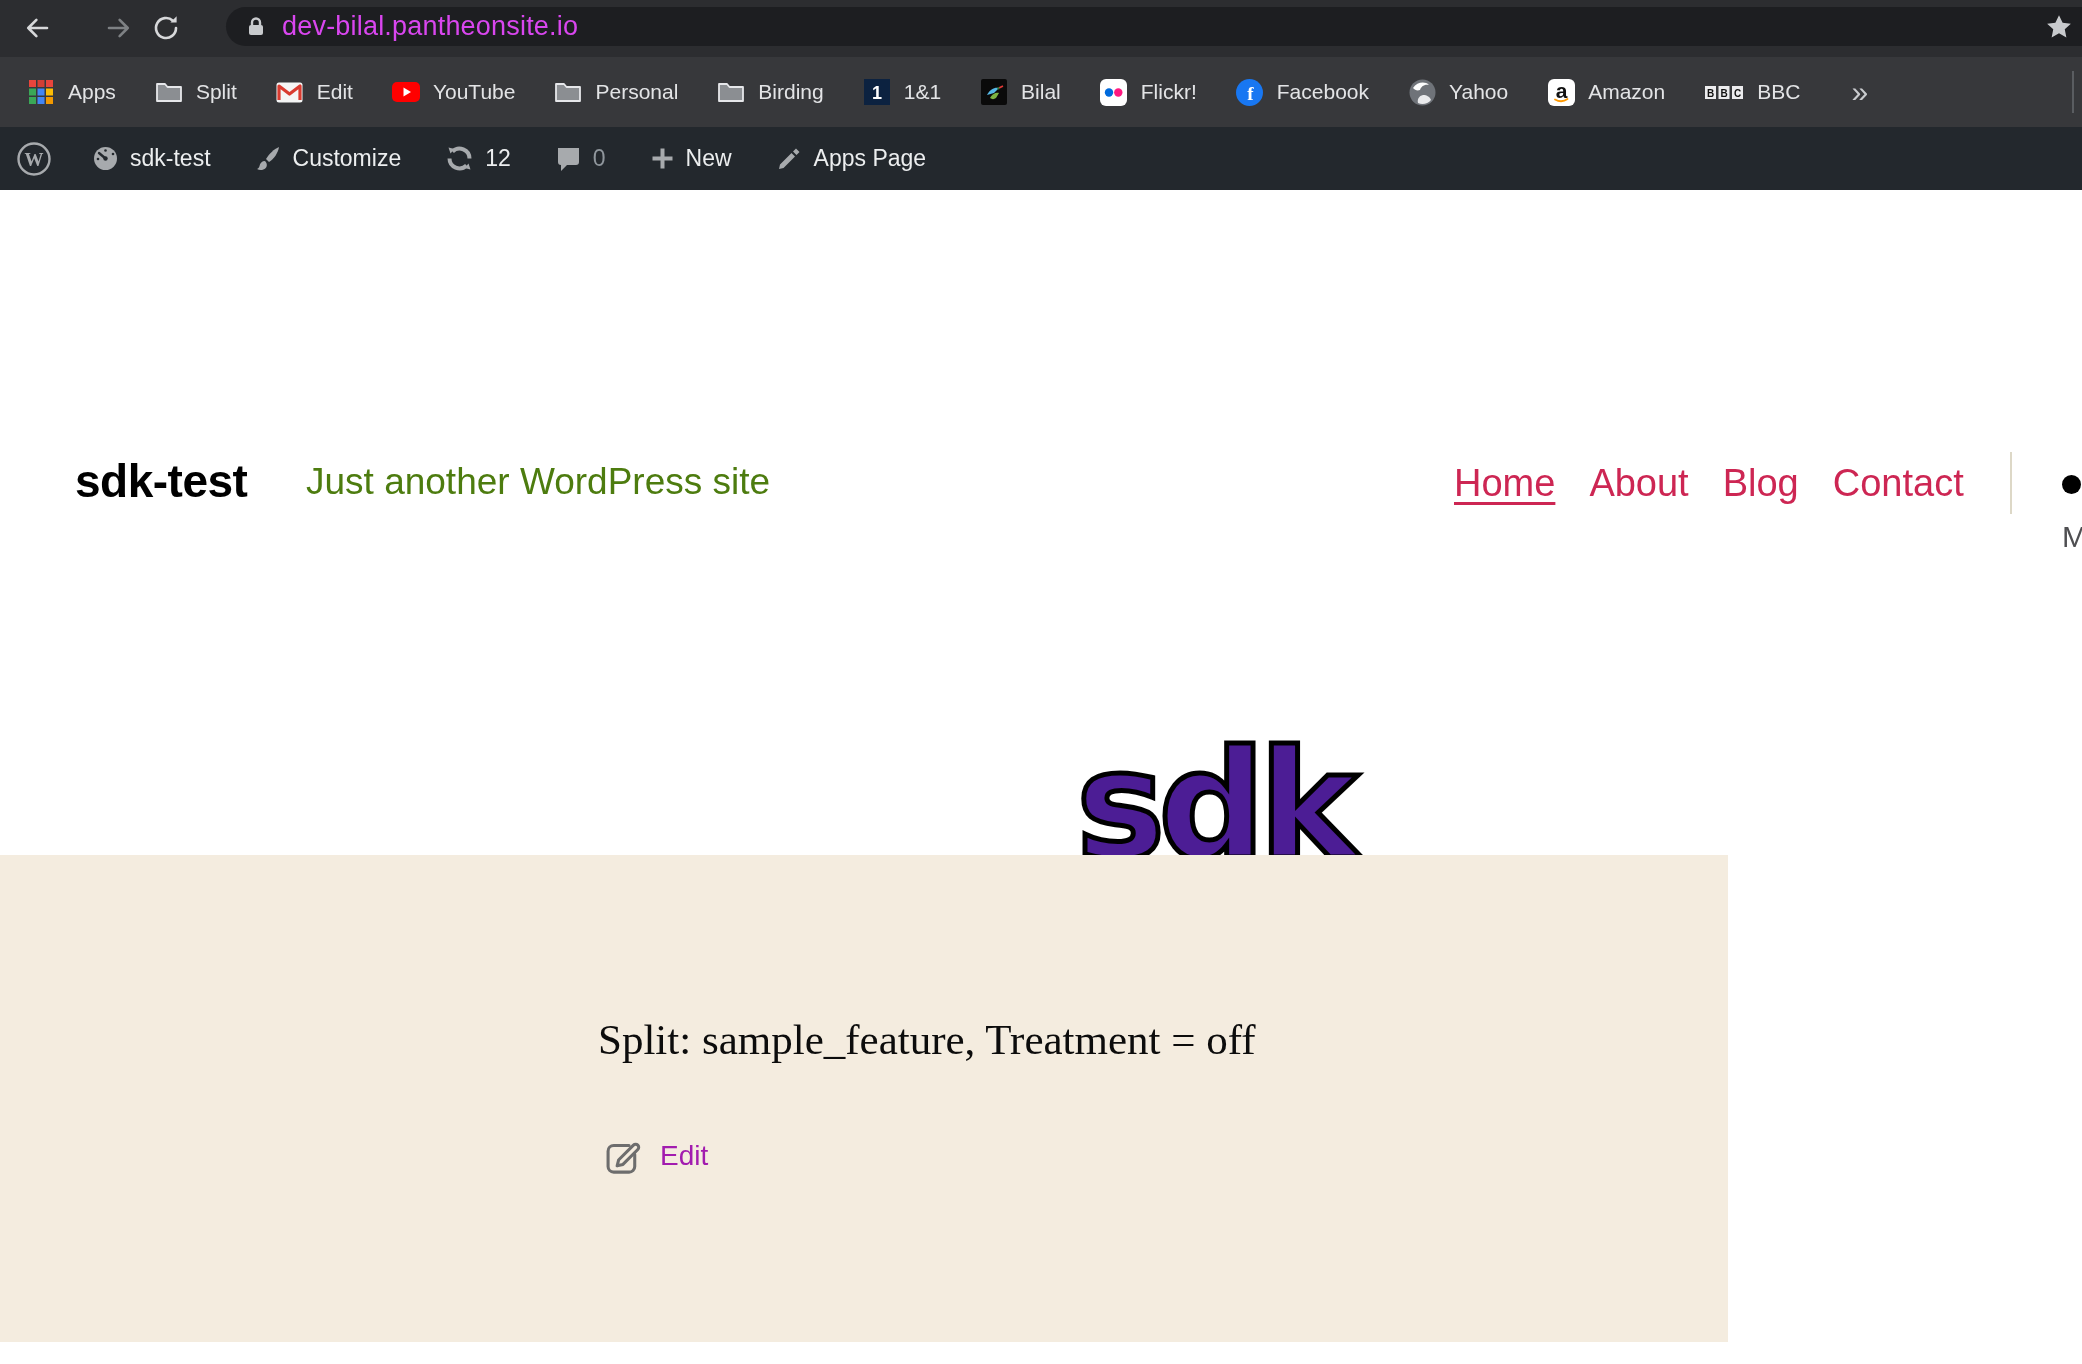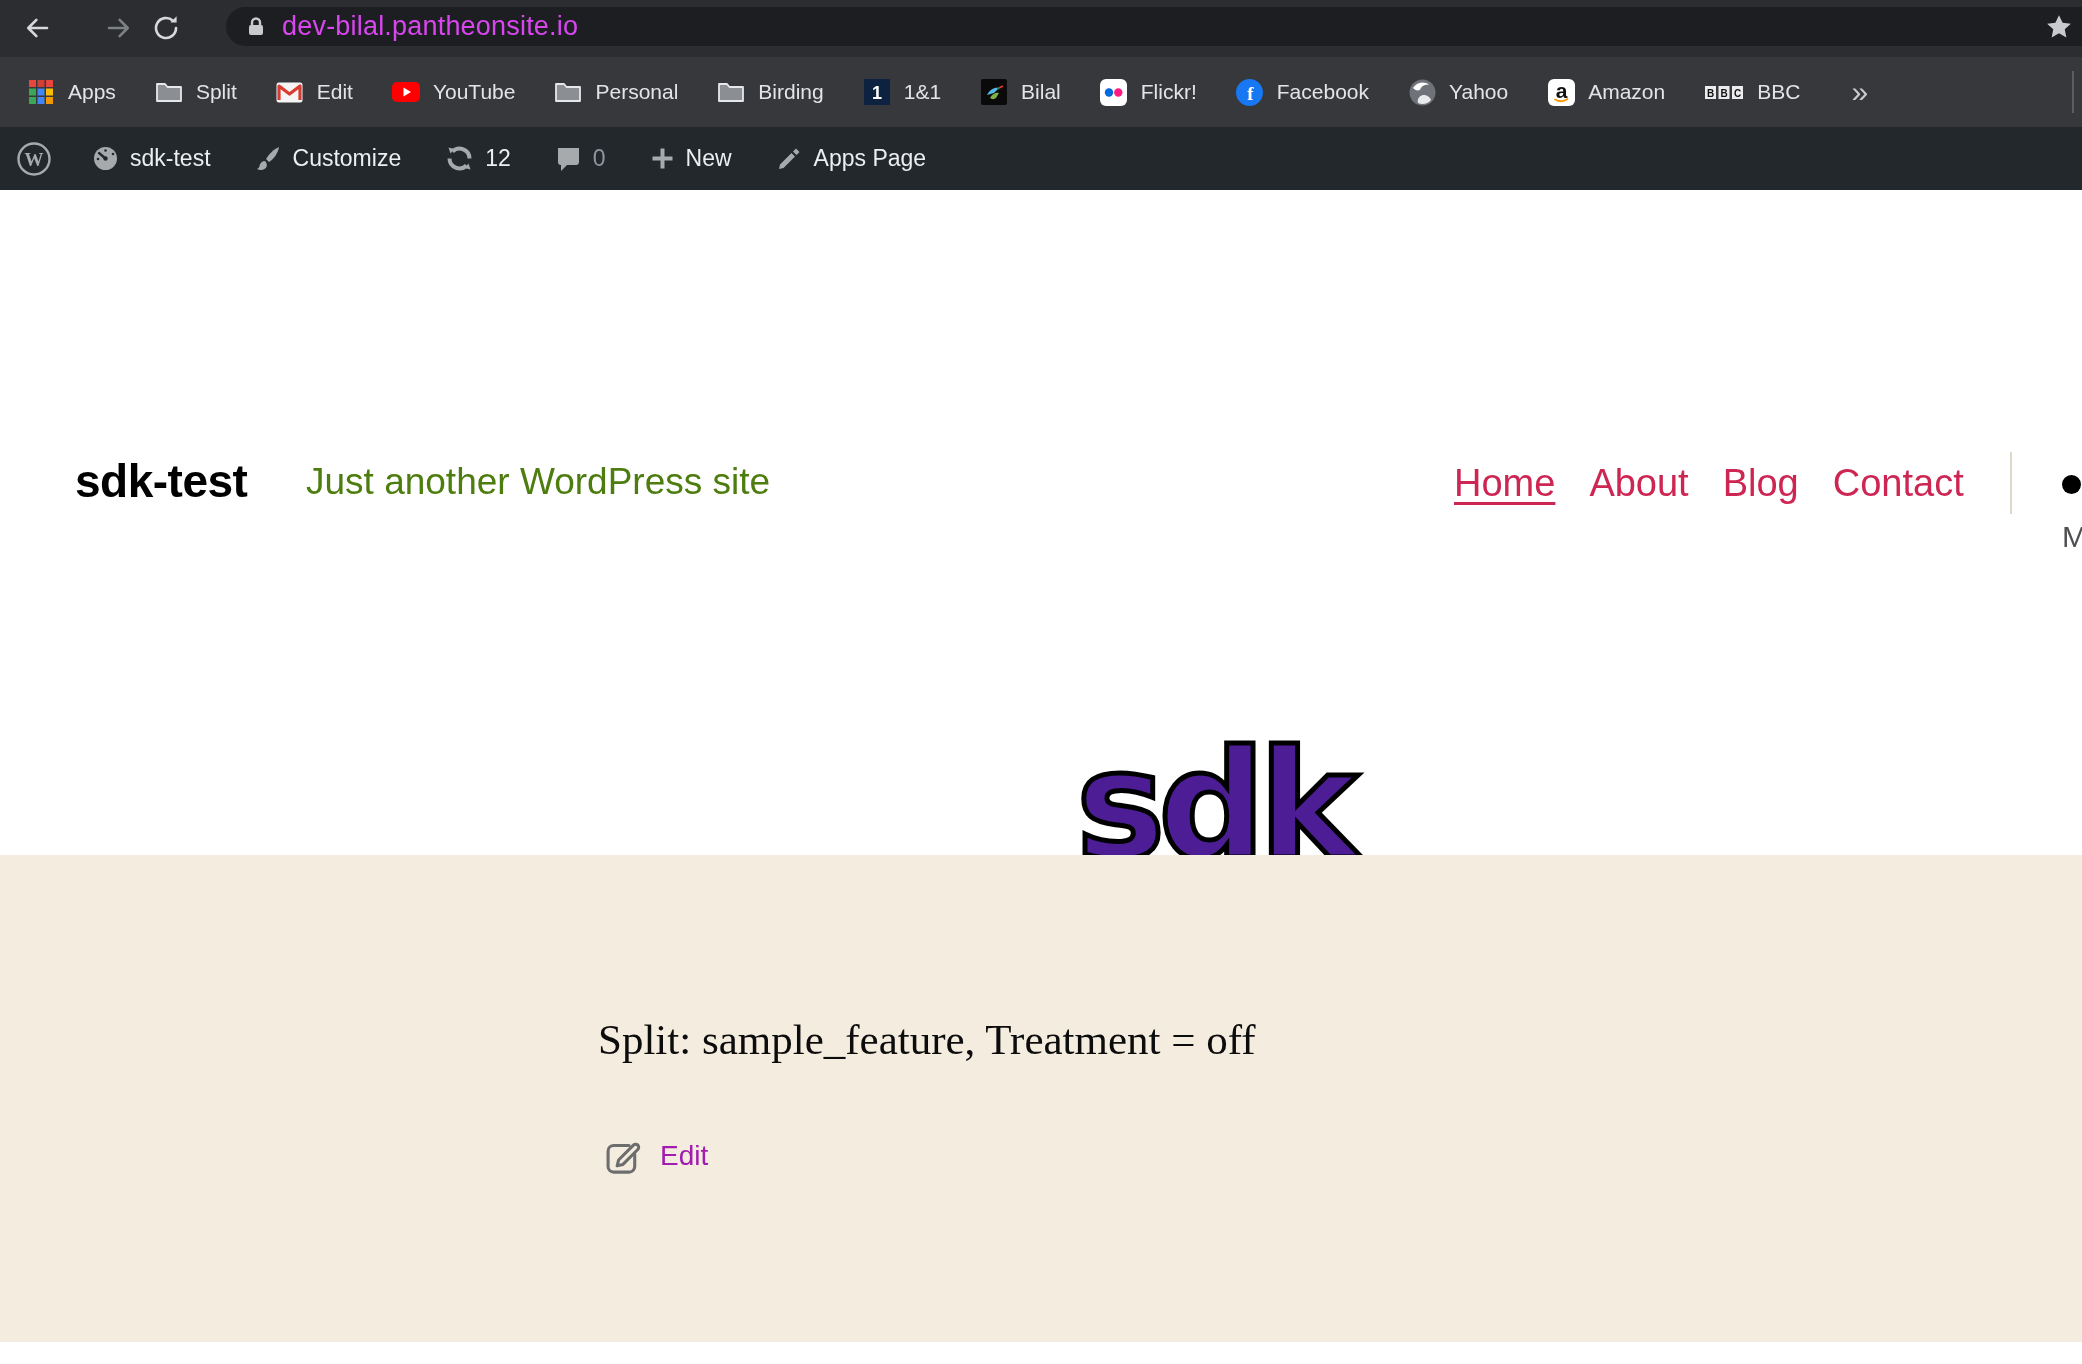--- a/index.html
+++ b/index.html
@@ -33,21 +33,21 @@
   .main-nav{position:absolute;left:1454px;top:272px;display:flex;gap:34px;}
   .nav-link{font-size:38px;color:#cd2653;text-decoration:none;white-space:nowrap;cursor:pointer;}
   .nav-link.active{text-decoration:underline;text-underline-offset:6px;}
   .hdr-divider{position:absolute;left:2010px;top:262px;width:2px;height:62px;background:#ddd8c7;}
   .hdr-dot{position:absolute;left:2062px;top:285px;width:19px;height:19px;border-radius:50%;background:#000;}
   .menu-partial{position:absolute;left:2062px;top:330px;font-size:30px;color:#4f4f52;}
   .site-logo{position:absolute;left:1076px;top:540px;width:220px;text-align:center;
     font-family:"DejaVu Sans",sans-serif;font-weight:bold;font-size:150px;color:#4c1d95;
     letter-spacing:-7px;-webkit-text-stroke:5px #000;line-height:1;}
   
-  .content-section{position:absolute;left:0;top:855px;width:2082px;height:487px;background:#f4ecdf;}
+  .content-section{position:absolute;left:0;top:855px;width:1728px;height:487px;background:#f4ecdf;}
   .split-line{position:absolute;left:598px;top:160px;font-family:"Liberation Serif",serif;font-size:43px;color:#0c0c0c;}
   .edit-link{position:absolute;left:600px;top:280px;display:flex;align-items:center;gap:18px;color:#6d6d6d;cursor:pointer;}
   .edit-label{font-size:28px;color:#a21caf;}
   .bottom-strip{position:absolute;left:0;top:1342px;width:2082px;height:22px;background:#fff;}
 </style>
 </head>
 <body>
 
 <div class="toolbar">
   <div class="nav-btn" style="left:16px;">

